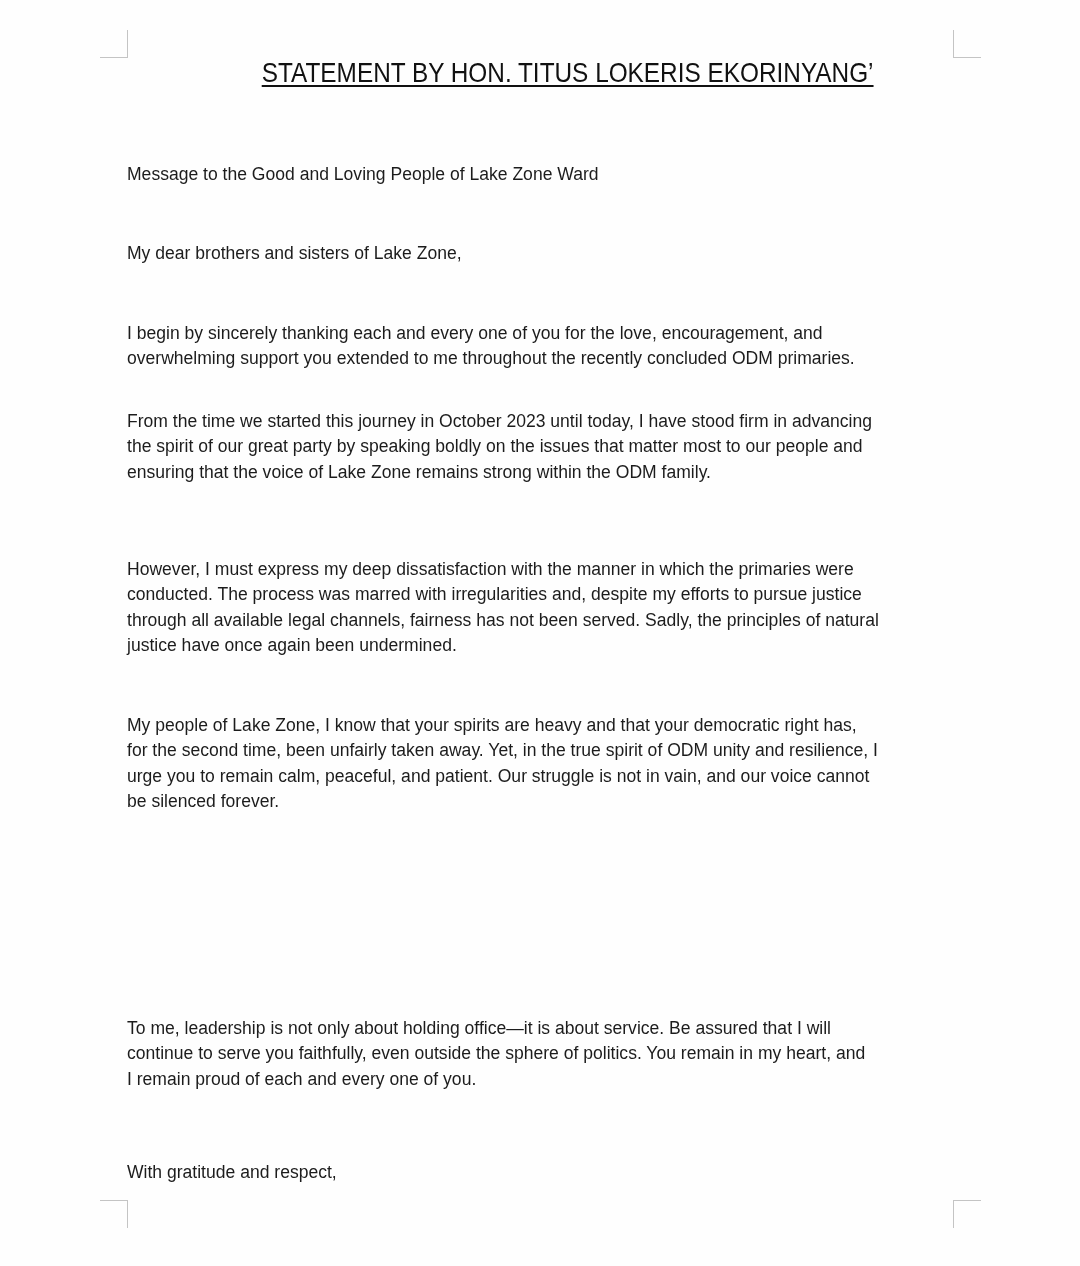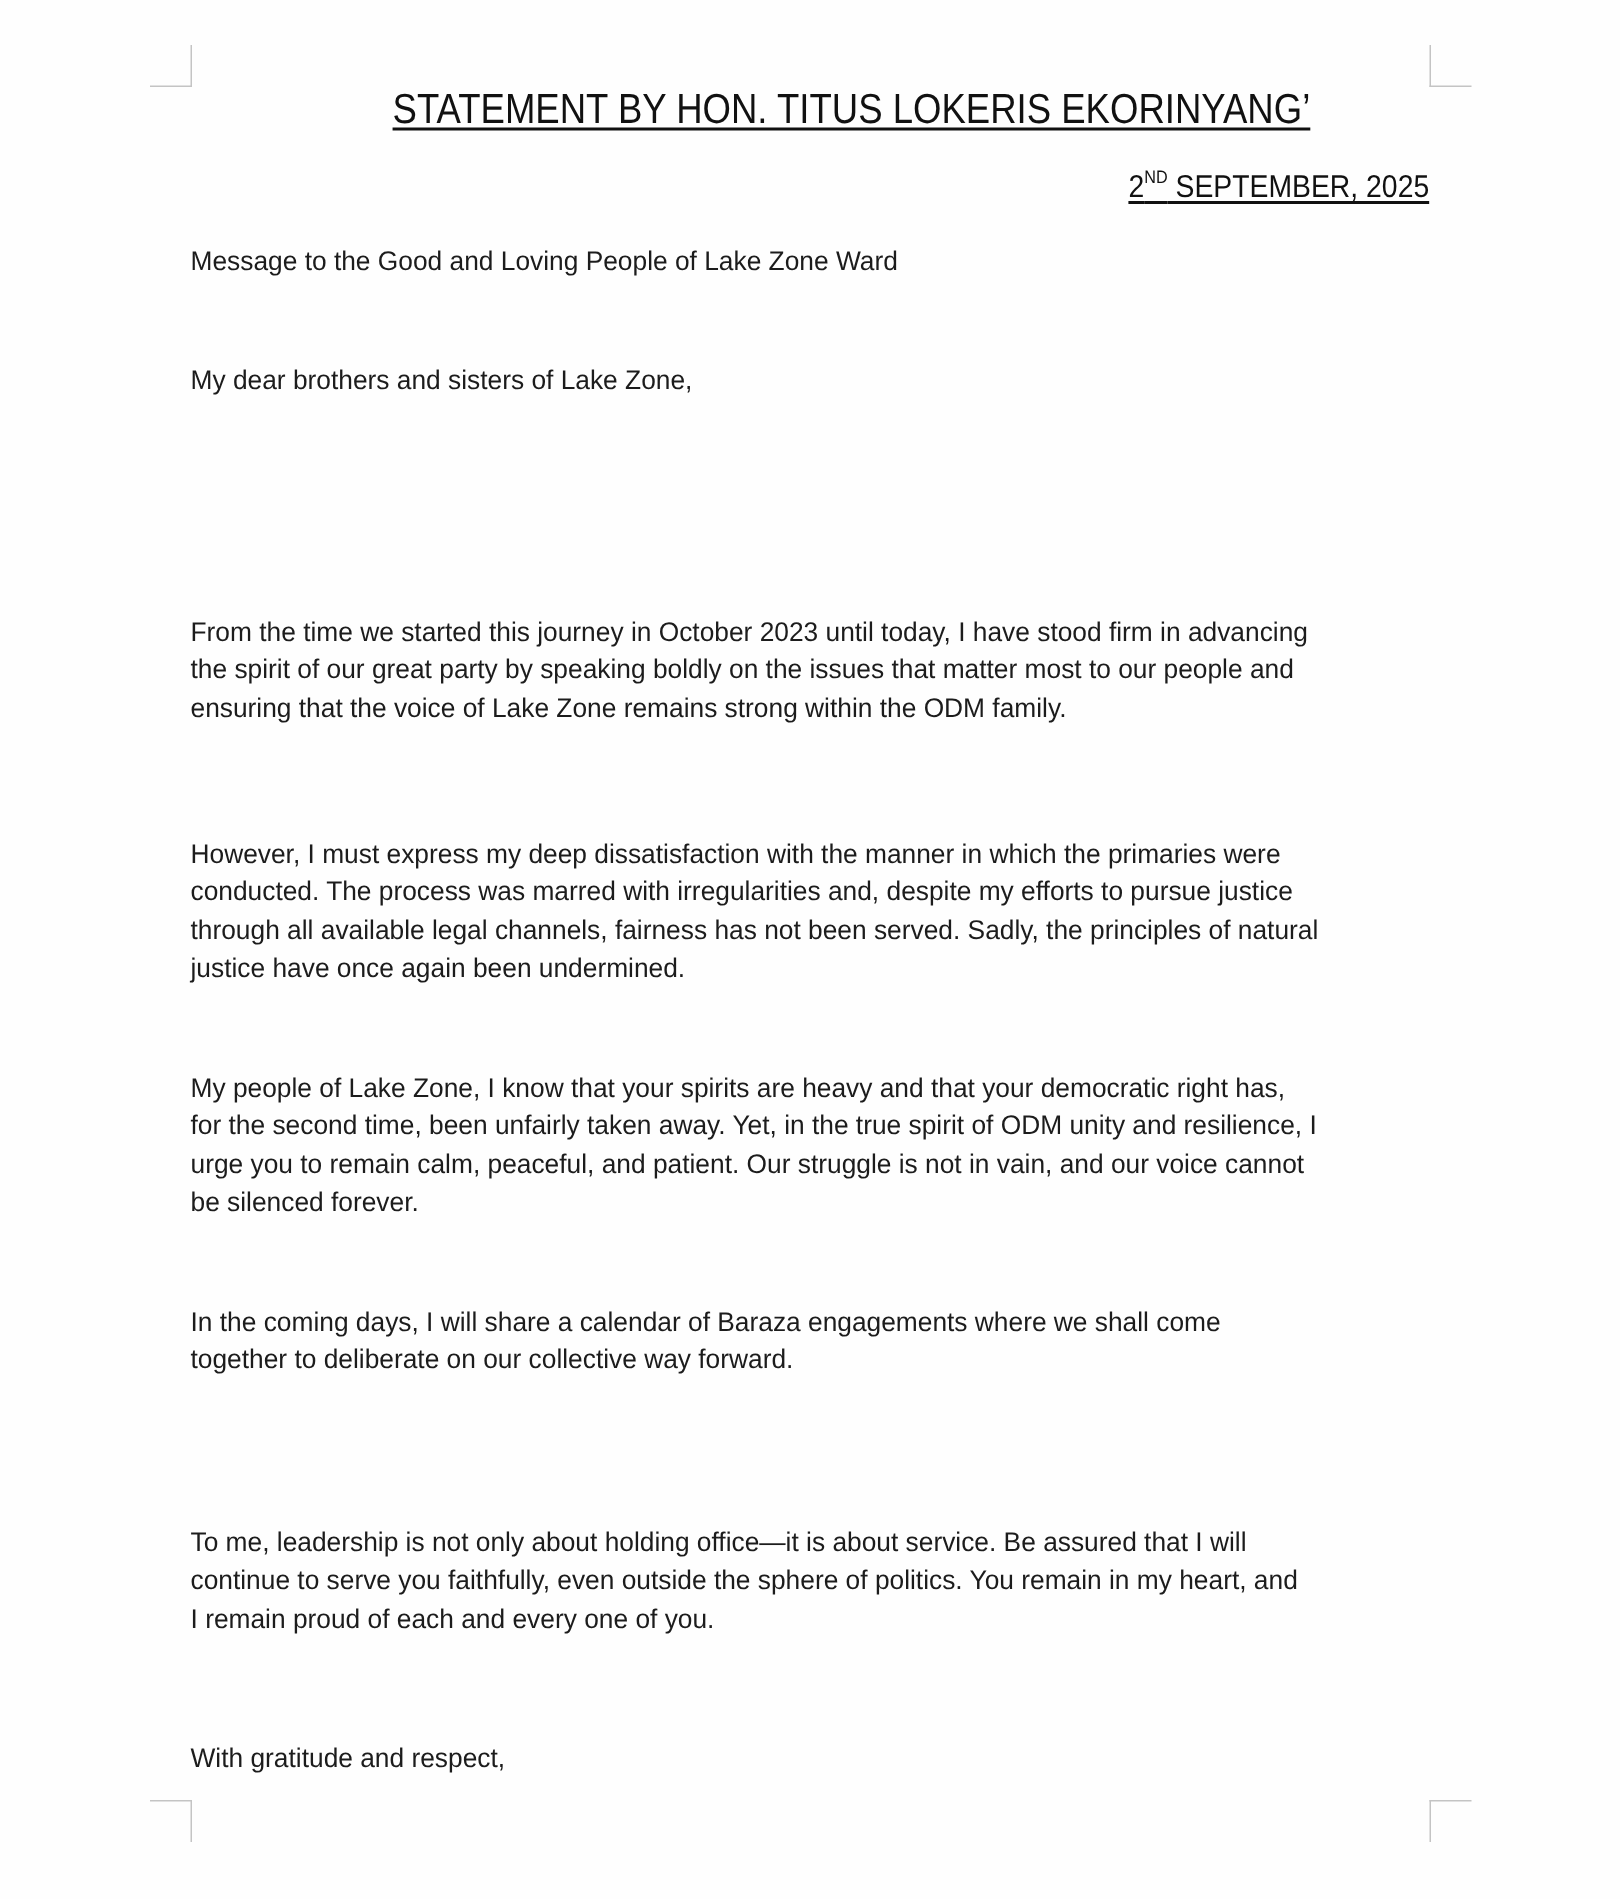--- a/index.html
+++ b/index.html
@@ -36,32 +36,33 @@
 <div class="page">
   <div class="corner c-tl"></div>
   <div class="corner c-tr"></div>
   <div class="corner c-bl"></div>
   <div class="corner c-br"></div>
 
   <div class="title">
     <span>STATEMENT BY HON. TITUS LOKERIS EKORINYANG’</span>
   </div>
 
-  <div class="date">
-    <span class="inner"><span>2</span><sup>ND</sup><span> SEPTEMBER, 2025</span></span>
-  </div>
 
   <div class="para" style="top:241px">
     <span class="line">My dear brothers and sisters of Lake Zone,</span>
   </div>
 
   <div class="para" style="top:162px">
     <span class="line">Message to the Good and Loving People of Lake Zone Ward</span>
   </div>
 
+  <div class="para" style="top:321px">
+    <span class="line">I begin by sincerely thanking each and every one of you for the love, encouragement, and</span>
+    <span class="line">overwhelming support you extended to me throughout the recently concluded ODM primaries.</span>
+  </div>
 
   <div class="para" style="top:409px">
     <span class="line">From the time we started this journey in October 2023 until today, I have stood firm in advancing</span>
     <span class="line">the spirit of our great party by speaking boldly on the issues that matter most to our people and</span>
     <span class="line">ensuring that the voice of Lake Zone remains strong within the ODM family.</span>
   </div>
 
   <div class="para" style="top:557px">
     <span class="line">However, I must express my deep dissatisfaction with the manner in which the primaries were</span>
     <span class="line">conducted. The process was marred with irregularities and, despite my efforts to pursue justice</span>
@@ -69,24 +70,20 @@
     <span class="line">justice have once again been undermined.</span>
   </div>
 
   <div class="para" style="top:713px">
     <span class="line">My people of Lake Zone, I know that your spirits are heavy and that your democratic right has,</span>
     <span class="line">for the second time, been unfairly taken away. Yet, in the true spirit of ODM unity and resilience, I</span>
     <span class="line">urge you to remain calm, peaceful, and patient. Our struggle is not in vain, and our voice cannot</span>
     <span class="line">be silenced forever.</span>
   </div>
 
-  <div class="para" style="top:869px">
-    <span class="line">In the coming days, I will share a calendar of Baraza engagements where we shall come</span>
-    <span class="line">together to deliberate on our collective way forward.</span>
-  </div>
 
   <div class="para" style="top:1016px">
     <span class="line">To me, leadership is not only about holding office—it is about service. Be assured that I will</span>
     <span class="line">continue to serve you faithfully, even outside the sphere of politics. You remain in my heart, and</span>
     <span class="line">I remain proud of each and every one of you.</span>
   </div>
 
   <div class="para" style="top:1160px">
     <span class="line">With gratitude and respect,</span>
   </div>

